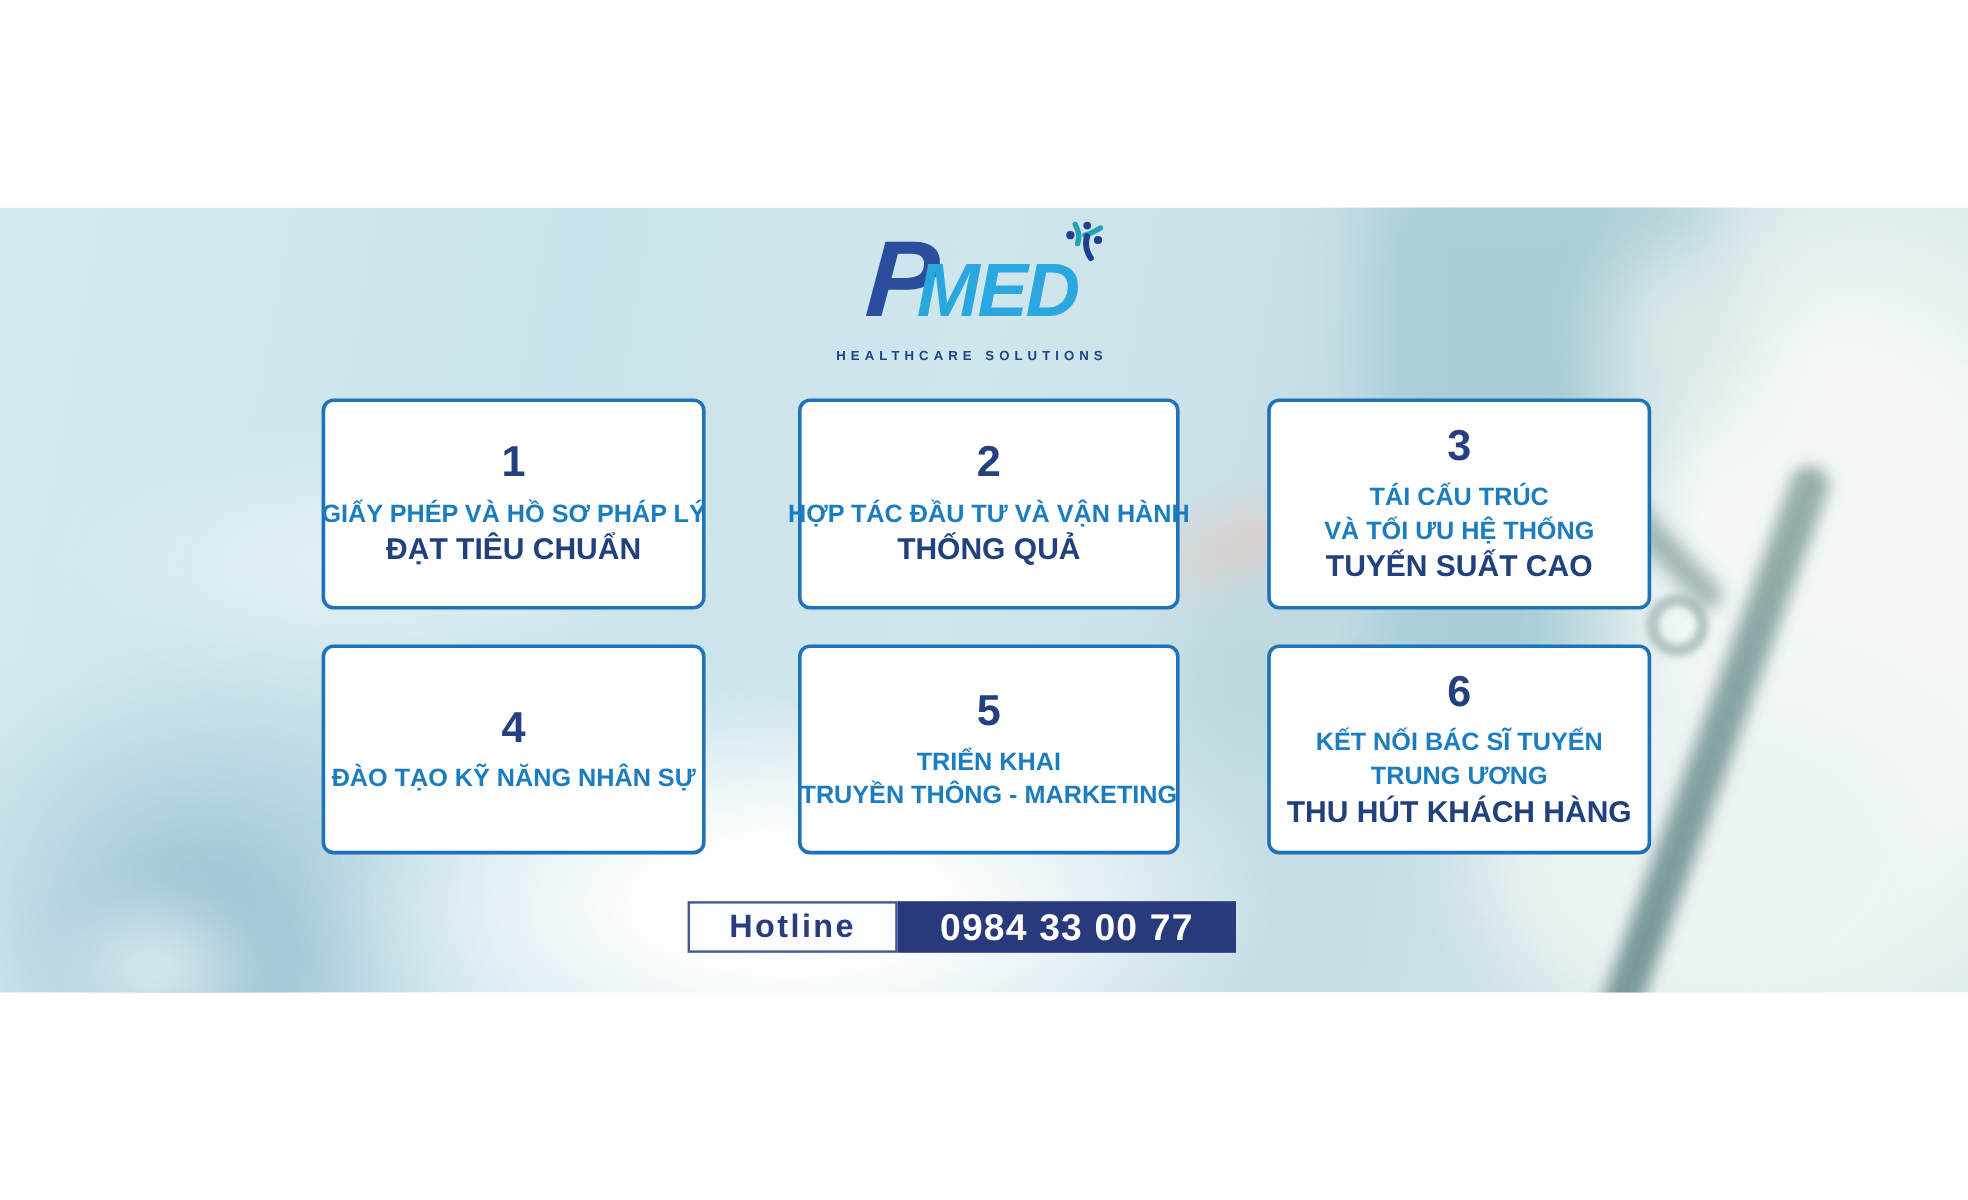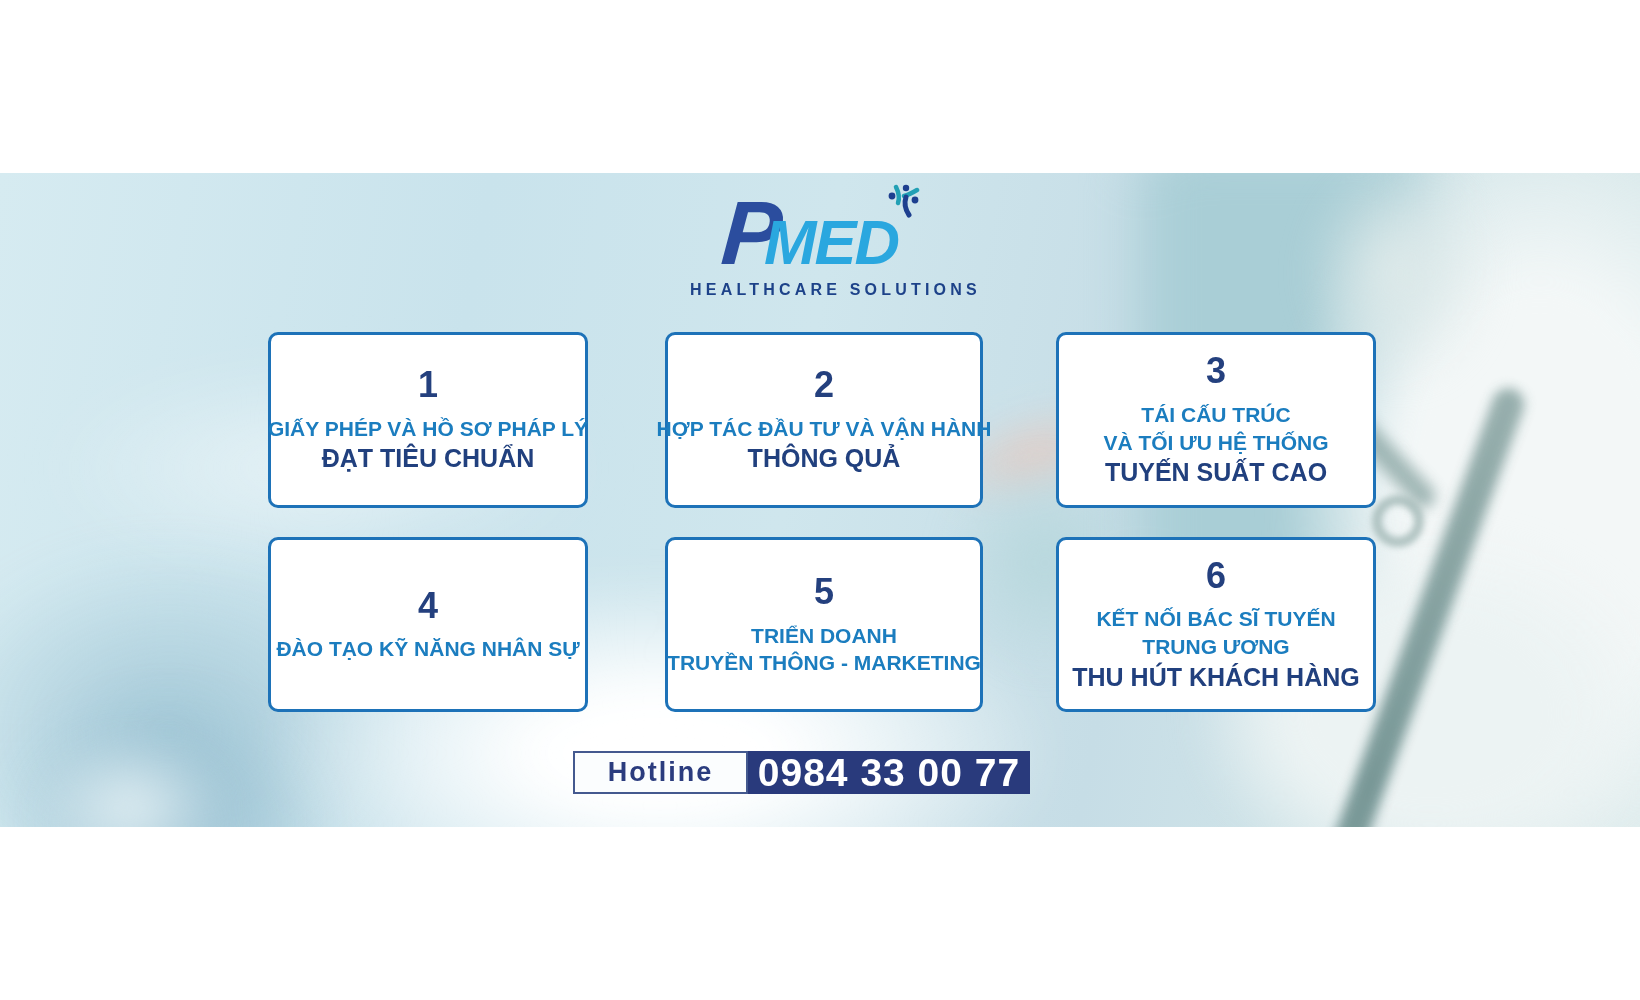--- a/index.html
+++ b/index.html
@@ -28,41 +28,41 @@
     background:linear-gradient(180deg,#8ea8a6,#6d8f8e 60%,#7b9a98); transform:rotate(20deg); filter:blur(6px); opacity:.9; border-radius:16px; }
   .stetho-neck { left:1348px; top:150px; width:24px; height:210px; background:#87a3a1; transform:rotate(-43deg); filter:blur(7px); opacity:.75; border-radius:12px; }
   .stetho-ring { left:1372px; top:322px; width:52px; height:52px; border:10px solid #a2b8b6; border-radius:50%; filter:blur(3px); opacity:.8; }
 
   
   .logo { position:absolute; left:690px; top:14px; width:240px; text-align:center; z-index:5; }
   .logo-row { position:relative; display:flex; justify-content:center; align-items:baseline; height:92px; }
   .logo-p { font-size:90px; font-weight:900; font-style:italic; color:#2b4d9e; line-height:92px; transform:skewX(-4deg); letter-spacing:-4px; z-index:1; }
   .logo-med { font-size:63px; font-weight:900; font-style:italic; color:#2aa7df; line-height:92px; margin-left:-14px; letter-spacing:-2px; z-index:2; }
   .logo-figure { position:absolute; right:10px; top:-4px; width:36px; height:36px; }
-  .logo-tagline { margin-top:2px; font-size:16px; font-weight:700; letter-spacing:4.2px; color:#1d4289; white-space:nowrap; }
+  .logo-tagline { margin-top:12px; font-size:11px; font-weight:700; letter-spacing:4.2px; color:#1d4289; white-space:nowrap; }
 
   
   .card { position:absolute; background:#ffffff; border:3px solid #1d72b8; border-radius:10px;
     display:flex; flex-direction:column; align-items:center; justify-content:center; z-index:4; padding:6px 8px; }
   .card-number { font-size:36px; font-weight:800; color:#24407e; line-height:1.1; margin-bottom:10px; }
   .card-line { font-size:21px; font-weight:700; color:#1b7dbf; line-height:1.32; text-align:center; white-space:nowrap; }
   .card-bold { font-size:25px; font-weight:800; color:#21407e; line-height:1.3; text-align:right; white-space:nowrap; }
   .r1 { top:159px; height:176px; }
   .r2 { top:364px; height:175px; }
   .c1 { left:268px; width:320px; }
   .c2 { left:665px; width:318px; }
   .c3 { left:1056px; width:320px; }
 
   
   .hotline { position:absolute; left:573px; top:578px; height:43px; display:flex; z-index:6; }
   .hotline-label-box { width:175px; height:43px; background:rgba(250,253,254,.88); border:2px solid #44598f;
     display:flex; align-items:center; justify-content:center; }
   .hotline-label { font-size:27px; font-weight:800; color:#2b3c7e; letter-spacing:2px; }
   .hotline-number-box { width:282px; height:43px; background:#293a7c; display:flex; align-items:center; justify-content:center; }
-  .hotline-number { font-size:39px; font-weight:800; color:#ffffff; letter-spacing:1px; white-space:nowrap; }
+  .hotline-number { font-size:31px; font-weight:800; color:#ffffff; letter-spacing:1px; white-space:nowrap; }
 </style>
 </head>
 <body>
 
 <div class="page">
 
   <div class="banner">
 
     <div class="bg-layer bg-base"></div>
     <div class="bg-layer soft blob-bl1"></div>
@@ -99,37 +99,37 @@
     <div class="card r1 c1">
       <div class="card-number">1</div>
       <div class="card-line">GIẤY PHÉP VÀ HỒ SƠ PHÁP LÝ</div>
       <div class="card-line"></div>
       <div class="card-bold">ĐẠT TIÊU CHUẨN</div>
     </div>
     <div class="card r1 c2">
       <div class="card-number">2</div>
       <div class="card-line">HỢP TÁC ĐẦU TƯ VÀ VẬN HÀNH</div>
       <div class="card-line"></div>
-      <div class="card-bold">THÔNG QUẢ</div>
+      <div class="card-bold">THỐNG QUẢ</div>
     </div>
     <div class="card r1 c3">
       <div class="card-number">3</div>
       <div class="card-line">TÁI CẤU TRÚC</div>
       <div class="card-line">VÀ TỐI ƯU HỆ THỐNG</div>
       <div class="card-bold">TUYẾN SUẤT CAO</div>
     </div>
 
     <div class="card r2 c1">
       <div class="card-number">4</div>
       <div class="card-line">ĐÀO TẠO KỸ NĂNG NHÂN SỰ</div>
       <div class="card-line"></div>
     </div>
     <div class="card r2 c2">
       <div class="card-number">5</div>
-      <div class="card-line">TRIỂN DOANH</div>
+      <div class="card-line">TRIỂN KHAI</div>
       <div class="card-line">TRUYỀN THÔNG - MARKETING</div>
     </div>
     <div class="card r2 c3">
       <div class="card-number">6</div>
       <div class="card-line">KẾT NỐI BÁC SĨ TUYẾN</div>
       <div class="card-line">TRUNG ƯƠNG</div>
       <div class="card-bold">THU HÚT KHÁCH HÀNG</div>
     </div>
 
     <div class="hotline">

